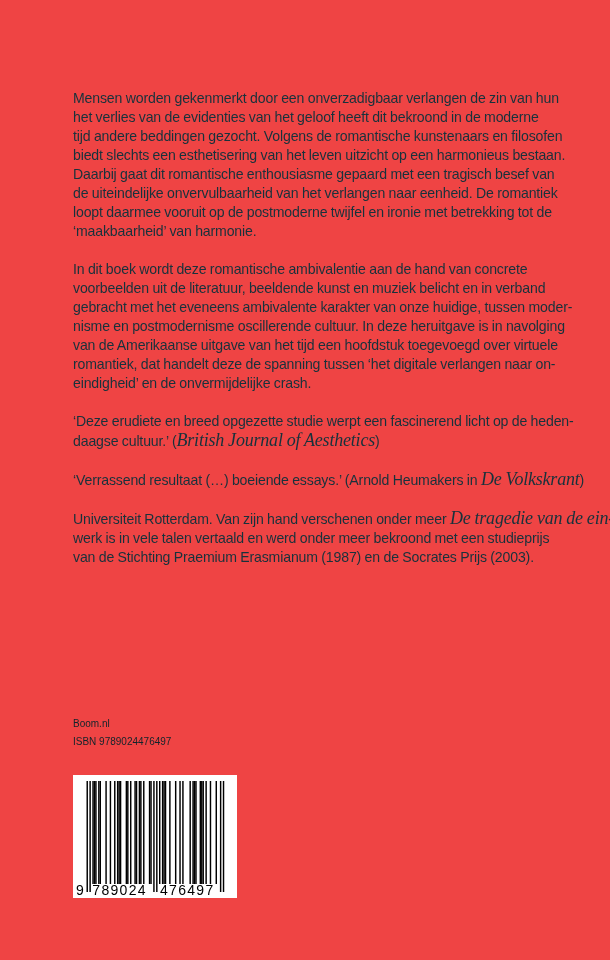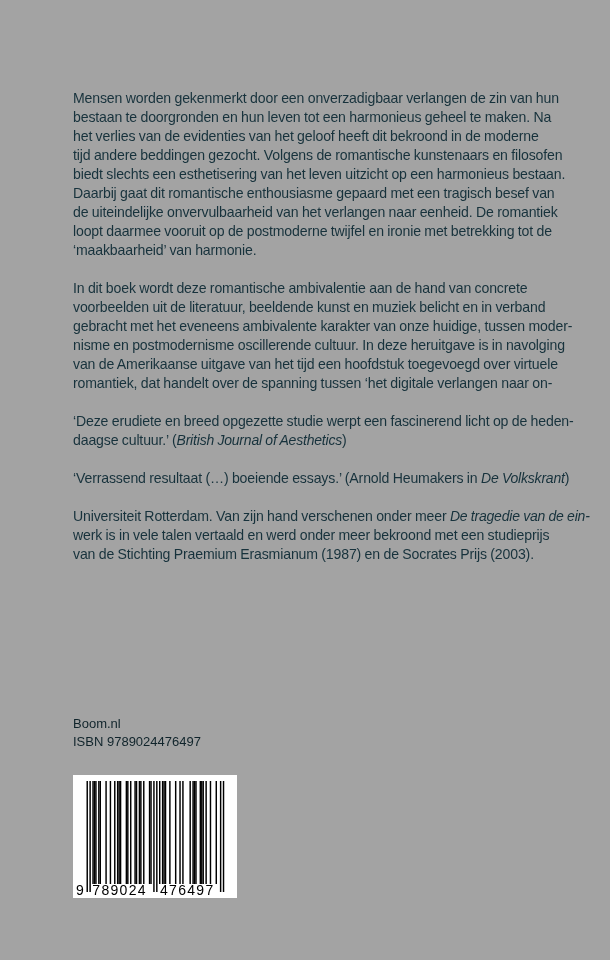--- a/index.html
+++ b/index.html
@@ -12,53 +12,53 @@
       background: #6fb3c0;
       position: relative;
       overflow: hidden;
       font-family: "Liberation Sans", "DejaVu Sans", sans-serif;
       color: #17323c;
     }
     .back-cover {
       position: absolute;
       left: 0; top: 0;
       width: 610px; height: 960px;
-      background: #a3a3a3;
+      background: #ef4444;
     }
     .blurb {
       position: absolute;
       left: 73px;
       top: 89px;
       width: 476px;
       font-size: 14.1px;
       line-height: 19px;
       letter-spacing: -0.15px;
       word-spacing: -0.3px;
     }
     .blurb p {
       margin: 0 0 19px 0;
       white-space: nowrap;
     }
     .blurb p .ln { display: block; }
     .blurb em {
-      font-family: Liberation Sans, sans-serif;
+      font-family: Liberation Serif, serif;
       font-style: italic;
-      font-size: 14px;
+      font-size: 18px;
       letter-spacing: -0.2px;
     }
     .blurb sup {
       font-size: 8px;
       line-height: 0;
       vertical-align: 5px;
     }
     .publisher {
       position: absolute;
       left: 73px;
       top: 715px;
-      font-size: 13px;
+      font-size: 10px;
       line-height: 18px;
       color: #10242b;
     }
     .publisher div { white-space: nowrap; }
     .barcode-box {
       position: absolute;
       left: 73px;
       top: 775px;
       width: 164px;
       height: 123px;
@@ -70,36 +70,36 @@
     }
   </style>
 </head>
 <body>
 
 <div class="back-cover">
 
   <div class="blurb">
     <p>
       <span class="ln">Mensen worden gekenmerkt door een onverzadigbaar verlangen de zin van hun</span>
-      <span class="ln">bestaan te doorgronden en hun leven tot een harmonieus geheel te maken. Na</span>
       <span class="ln">het verlies van de evidenties van het geloof heeft dit bekroond in de moderne</span>
       <span class="ln">tijd andere beddingen gezocht. Volgens de romantische kunstenaars en filosofen</span>
       <span class="ln">biedt slechts een esthetisering van het leven uitzicht op een harmonieus bestaan.</span>
       <span class="ln">Daarbij gaat dit romantische enthousiasme gepaard met een tragisch besef van</span>
       <span class="ln">de uiteindelijke onvervulbaarheid van het verlangen naar eenheid. De romantiek</span>
       <span class="ln">loopt daarmee vooruit op de postmoderne twijfel en ironie met betrekking tot de</span>
       <span class="ln">‘maakbaarheid’ van harmonie.</span>
     </p>
     <p>
       <span class="ln">In dit boek wordt deze romantische ambivalentie aan de hand van concrete</span>
       <span class="ln">voorbeelden uit de literatuur, beeldende kunst en muziek belicht en in verband</span>
       <span class="ln">gebracht met het eveneens ambivalente karakter van onze huidige, tussen moder-</span>
       <span class="ln">nisme en postmodernisme oscillerende cultuur. In deze heruitgave is in navolging</span>
       <span class="ln">van de Amerikaanse uitgave van het tijd een hoofdstuk toegevoegd over virtuele</span>
-      <span class="ln">romantiek, dat handelt over de spanning tussen ‘het digitale verlangen naar on-</span>
+      <span class="ln">romantiek, dat handelt deze de spanning tussen ‘het digitale verlangen naar on-</span>
+      <span class="ln">eindigheid’ en de onvermijdelijke crash.</span>
     </p>
     <p>
       <span class="ln">‘Deze erudiete en breed opgezette studie werpt een fascinerend licht op de heden-</span>
       <span class="ln"><span>daagse cultuur.’ (</span><em>British Journal of Aesthetics</em><span>)</span></span>
     </p>
     <p>
       <span class="ln"><span>‘Verrassend resultaat (…) boeiende essays.’ (Arnold Heumakers in </span><em>De Volkskrant</em><span>)</span></span>
     </p>
     <p>
       <span class="ln"><span>Universiteit Rotterdam. Van zijn hand verschenen onder meer </span><em>De tragedie van de ein-</em></span>

